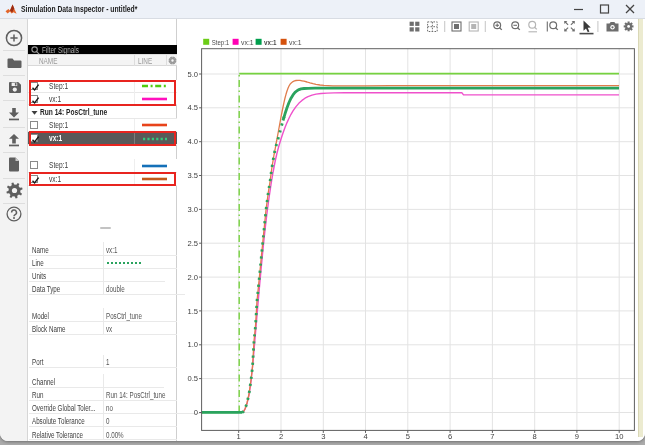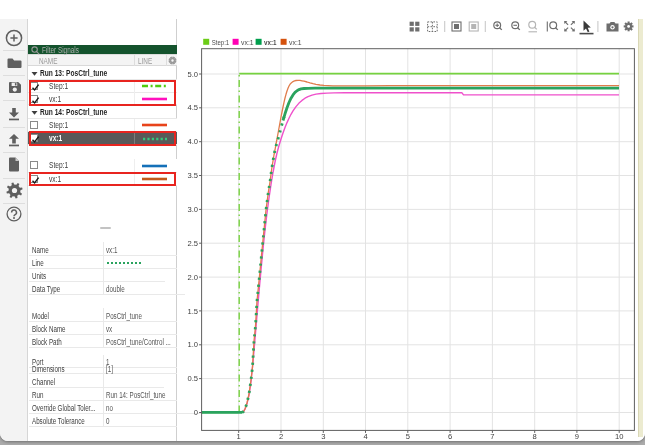--- a/index.html
+++ b/index.html
@@ -1,17 +1,32 @@
 <!DOCTYPE html>
 <html><head><meta charset="utf-8"><style>
 html,body{margin:0;padding:0}
 body{width:645px;height:445px;overflow:hidden;background:#ababab;font-family:"Liberation Sans",sans-serif;position:relative}
 *{box-sizing:border-box}
 </style></head><body>
 <div style="position:absolute;left:0;top:0;width:645px;height:441px;background:#fff;border-radius:0 0 8px 8px;overflow:hidden;box-shadow:0 1px 3px rgba(0,0,0,0.35)">
+<div style="position:absolute;left:0;top:0;width:645px;height:18.5px;background:#edf1f8;border-bottom:1px solid #d8dce3">
+      <div style="position:absolute;left:5px;top:4px">
+        <svg width="12" height="11" viewBox="0 0 12 11" style="display:block;">
+          <path d="M0.5 7.2 L3.4 5 L5 6.4 L7.6 0.6 L9.2 4.4 L11.6 9.8 L8.4 8.2 L6.6 9.6 L5 7.6 L2.6 9.4 Z" fill="#e2662c"></path>
+          <path d="M5 6.4 L7.6 0.6 L9.2 4.4 L7.2 8.6 Z" fill="#9b2d13"></path>
+        </svg>
+      </div>
+      <div style="position:absolute;left:21px;top:4px;font-size:9px;color:#1a1a1a;font-weight:bold;transform:scaleX(0.75);transform-origin:0 50%;white-space:nowrap">Simulation Data Inspector - untitled*</div>
+      <svg width="70" height="18" viewBox="0 0 70 18" style="position:absolute;left:567px;top:0">
+        <line x1="7" y1="9.5" x2="16" y2="9.5" stroke="#444" stroke-width="1.2"></line>
+        <rect x="33.5" y="5" width="8" height="8" fill="none" stroke="#444" stroke-width="1.2"></rect>
+        <line x1="59" y1="5" x2="67" y2="13" stroke="#444" stroke-width="1.2"></line>
+        <line x1="67" y1="5" x2="59" y2="13" stroke="#444" stroke-width="1.2"></line>
+      </svg>
+    </div>
 <div style="position:absolute;left:0;top:18.5px;width:28px;height:422.5px;background:#f3f3f3;border-right:1px solid #d6d6d6">
       <div style="position:absolute;left:5.0px;top:10.0px">
         <svg width="18" height="18" viewBox="0 0 18 18" style="display:block;">
           <circle cx="9" cy="9" r="7.6" fill="none" stroke="#5f5f5f" stroke-width="1.5"></circle>
           <line x1="5.4" y1="9" x2="12.6" y2="9" stroke="#5f5f5f" stroke-width="1.5"></line>
           <line x1="9" y1="5.4" x2="9" y2="12.6" stroke="#5f5f5f" stroke-width="1.5"></line>
         </svg>
       </div>
       <div style="position:absolute;left:6.5px;top:38.5px">
         <svg width="15" height="12" viewBox="0 0 15 12" style="display:block;">
@@ -61,21 +76,21 @@
       <div style="position:absolute;left:3px;top:56.0px;width:22px;height:1px;background:#dedede"></div>
       <div style="position:absolute;left:3px;top:81.8px;width:22px;height:1px;background:#dedede"></div>
       <div style="position:absolute;left:3px;top:108.2px;width:22px;height:1px;background:#dedede"></div>
       <div style="position:absolute;left:3px;top:133.0px;width:22px;height:1px;background:#dedede"></div>
       <div style="position:absolute;left:3px;top:159.0px;width:22px;height:1px;background:#dedede"></div>
       <div style="position:absolute;left:3px;top:184.8px;width:22px;height:1px;background:#dedede"></div>
     </div>
 <div style="position:absolute;left:177px;top:18.5px;width:468px;height:422.5px;background:#fff"></div>
 <div style="position:absolute;left:637.5px;top:19px;width:5.5px;height:418px;background:#ecebd0;border-left:1px solid #d9d7b6"></div>
 <div style="position:absolute;left:28px;top:18.5px;width:149px;height:422.5px;background:#fff;border-right:1px solid #cfcfcf">
-      <div style="position:absolute;left:0;top:26px;width:149px;height:10px;border-bottom:1px solid #ddd;background:#14532d">
+      <div style="position:absolute;left:0;top:26px;width:149px;height:10px;border-bottom:1px solid #ddd;background:#000000">
         <div style="position:absolute;left:2.5px;top:1px">
           <svg width="9" height="9" viewBox="0 0 9 9" style="display:block">
             <circle cx="3.6" cy="3.6" r="2.7" fill="none" stroke="#9a9a9a" stroke-width="1.1"></circle>
             <line x1="5.6" y1="5.6" x2="8.2" y2="8.2" stroke="#9a9a9a" stroke-width="1.1"></line>
           </svg>
         </div>
         <div style="position:absolute;left:14px;top:0.5px;font-size:8.5px;color:#b0b0b0;transform:scaleX(0.75);transform-origin:0 50%;white-space:nowrap">Filter Signals</div>
       </div>
       <div style="position:absolute;left:0;top:36px;width:149px;height:11.3px;background:#f4f4f4;border-bottom:1px solid #d9d9d9">
         <div style="position:absolute;left:11px;top:1.5px;font-size:8.5px;color:#9a9a9a;transform:scaleX(0.75);transform-origin:0 50%">NAME</div>
@@ -90,26 +105,20 @@
             <line x1="4.50" y1="4.50" x2="0.90" y2="6.00" stroke="#9a9a9a" stroke-width="2.42"></line>
             <line x1="4.50" y1="4.50" x2="0.89" y2="3.02" stroke="#9a9a9a" stroke-width="2.42"></line>
             <line x1="4.50" y1="4.50" x2="3.00" y2="0.90" stroke="#9a9a9a" stroke-width="2.42"></line>
             <line x1="4.50" y1="4.50" x2="5.98" y2="0.89" stroke="#9a9a9a" stroke-width="2.42"></line>
             <line x1="4.50" y1="4.50" x2="8.10" y2="3.00" stroke="#9a9a9a" stroke-width="2.42"></line>
             <circle cx="4.5" cy="4.5" r="2.6" fill="#9a9a9a"></circle>
             <circle cx="4.5" cy="4.5" r="1.17" fill="#f6f6f6"></circle>
           </svg>
         </div>
       </div>
-      <div style="position:absolute;left:0;top:47.3px;width:149px;height:14.2px;border-bottom:1px solid #e8e8e8">
-        <svg width="7" height="7" viewBox="0 0 7 7" style="display:block;position:absolute;left:3px;top:4.1px">
-          <path d="M0.5 2 h6 L3.5 5.8 Z" fill="#3d3d3d"></path>
-        </svg>
-        <div style="position:absolute;left:11.5px;top:1.9px;font-size:8.8px;font-weight:bold;color:#1f1f1f;white-space:nowrap;transform:scaleX(0.75);transform-origin:0 50%">Run 13: PosCtrl_tune</div>
-      </div>
       <div style="position:absolute;left:0;top:61.5px;width:149px;height:12.8px;background:#fff;border-bottom:1px solid #e8e8e8">
         <div style="position:absolute;left:2px;top:2.2px;width:8px;height:8px;background:#fff;border:1px solid #8a8a8a">
           <svg width="9" height="9" viewBox="0 0 9 9" style="display:block">
             <path d="M1.5 4.8 L3.6 7 L7.6 1.6" fill="none" stroke="#1a1a1a" stroke-width="1.4"></path>
           </svg>
         </div>
         <div style="position:absolute;left:21px;top:1.2px;font-size:8.8px;font-weight:normal;color:#3d3d3d;transform:scaleX(0.75);transform-origin:0 50%;white-space:nowrap">Step:1</div>
         <div style="position:absolute;left:106px;top:0;width:1px;height:12.8px;background:#eee"></div>
         <div style="position:absolute;left:114px;top:4.4px">
           <svg width="25" height="4" viewBox="0 0 25 4" style="display:block">
@@ -214,54 +223,49 @@
       <div style="position:absolute;left:1px;top:303.1px;width:148px;height:13.2px;border-bottom:1px solid #e9e9e9">
         <div style="position:absolute;left:3px;top:2.4px;font-size:8.3px;color:#3c3c3c;white-space:nowrap;width:94px;transform:scaleX(0.75);transform-origin:0 50%">Block Name</div>
         <div style="position:absolute;left:73.5px;top:0;width:1px;height:13.2px;background:#e9e9e9"></div>
         <div style="position:absolute;left:77px;top:2.4px;font-size:8.3px;color:#555;white-space:nowrap;width:95px;transform:scaleX(0.75);transform-origin:0 50%">vx</div>
       </div>
       <div style="position:absolute;left:1px;top:289.9px;width:148px;height:13.2px;border-bottom:1px solid #e9e9e9">
         <div style="position:absolute;left:3px;top:2.4px;font-size:8.3px;color:#3c3c3c;white-space:nowrap;width:94px;transform:scaleX(0.75);transform-origin:0 50%">Model</div>
         <div style="position:absolute;left:73.5px;top:0;width:1px;height:13.2px;background:#e9e9e9"></div>
         <div style="position:absolute;left:77px;top:2.4px;font-size:8.3px;color:#555;white-space:nowrap;width:95px;transform:scaleX(0.75);transform-origin:0 50%">PosCtrl_tune</div>
       </div>
-      <div style="position:absolute;left:1px;top:316.3px;width:148px;height:13.2px;border-bottom:1px solid #e9e9e9">
-        <div style="position:absolute;left:3px;top:2.4px;font-size:8.3px;color:#3c3c3c;white-space:nowrap;width:94px;transform:scaleX(0.75);transform-origin:0 50%">Block Path</div>
-        <div style="position:absolute;left:73.5px;top:0;width:1px;height:13.2px;background:#e9e9e9"></div>
-        <div style="position:absolute;left:77px;top:2.4px;font-size:8.3px;color:#555;white-space:nowrap;width:95px;transform:scaleX(0.75);transform-origin:0 50%">PosCtrl_tune/Control ...</div>
-      </div>
       <div style="position:absolute;left:1px;top:336px;width:148px;height:13.2px;border-bottom:1px solid #e9e9e9">
         <div style="position:absolute;left:3px;top:2.4px;font-size:8.3px;color:#3c3c3c;white-space:nowrap;width:94px;transform:scaleX(0.75);transform-origin:0 50%">Port</div>
         <div style="position:absolute;left:73.5px;top:0;width:1px;height:13.2px;background:#e9e9e9"></div>
         <div style="position:absolute;left:77px;top:2.4px;font-size:8.3px;color:#555;white-space:nowrap;width:95px;transform:scaleX(0.75);transform-origin:0 50%">1</div>
       </div>
-      <div style="position:absolute;left:1px;top:342.7px;width:148px;height:13.2px;border-bottom:1px solid #e9e9e9">
-        <div style="position:absolute;left:3px;top:2.4px;font-size:8.3px;color:#3c3c3c;white-space:nowrap;width:94px;transform:scaleX(0.75);transform-origin:0 50%">Dimensions</div>
-        <div style="position:absolute;left:73.5px;top:0;width:1px;height:13.2px;background:#e9e9e9"></div>
-        <div style="position:absolute;left:77px;top:2.4px;font-size:8.3px;color:#555;white-space:nowrap;width:95px;transform:scaleX(0.75);transform-origin:0 50%">[1]</div>
-      </div>
       <div style="position:absolute;left:1px;top:355.9px;width:135px;height:13.2px;border-bottom:1px solid #e9e9e9">
         <div style="position:absolute;left:3px;top:2.4px;font-size:8.3px;color:#3c3c3c;white-space:nowrap;width:94px;transform:scaleX(0.75);transform-origin:0 50%">Channel</div>
         <div style="position:absolute;left:73.5px;top:0;width:1px;height:13.2px;background:#e9e9e9"></div>
         <div style="position:absolute;left:77px;top:2.4px;font-size:8.3px;color:#555;white-space:nowrap;width:95px;transform:scaleX(0.75);transform-origin:0 50%"></div>
       </div>
       <div style="position:absolute;left:1px;top:369.1px;width:148px;height:13.2px;border-bottom:1px solid #e9e9e9">
         <div style="position:absolute;left:3px;top:2.4px;font-size:8.3px;color:#3c3c3c;white-space:nowrap;width:94px;transform:scaleX(0.75);transform-origin:0 50%">Run</div>
         <div style="position:absolute;left:73.5px;top:0;width:1px;height:13.2px;background:#e9e9e9"></div>
         <div style="position:absolute;left:77px;top:2.4px;font-size:8.3px;color:#555;white-space:nowrap;width:95px;transform:scaleX(0.75);transform-origin:0 50%">Run 14: PosCtrl_tune</div>
       </div>
       <div style="position:absolute;left:1px;top:382.3px;width:174px;height:13.2px;border-bottom:1px solid #e9e9e9">
         <div style="position:absolute;left:3px;top:2.4px;font-size:8.3px;color:#3c3c3c;white-space:nowrap;width:94px;transform:scaleX(0.75);transform-origin:0 50%">Override Global Toler...</div>
         <div style="position:absolute;left:73.5px;top:0;width:1px;height:13.2px;background:#e9e9e9"></div>
         <div style="position:absolute;left:77px;top:2.4px;font-size:8.3px;color:#555;white-space:nowrap;width:95px;transform:scaleX(0.75);transform-origin:0 50%">no</div>
       </div>
       <div style="position:absolute;left:1px;top:395.5px;width:148px;height:13.2px;border-bottom:1px solid #e9e9e9">
         <div style="position:absolute;left:3px;top:2.4px;font-size:8.3px;color:#3c3c3c;white-space:nowrap;width:94px;transform:scaleX(0.75);transform-origin:0 50%">Absolute Tolerance</div>
         <div style="position:absolute;left:73.5px;top:0;width:1px;height:13.2px;background:#e9e9e9"></div>
         <div style="position:absolute;left:77px;top:2.4px;font-size:8.3px;color:#555;white-space:nowrap;width:95px;transform:scaleX(0.75);transform-origin:0 50%">0</div>
+      </div>
+      <div style="position:absolute;left:1px;top:408.7px;width:148px;height:13.2px;border-bottom:1px solid #e9e9e9">
+        <div style="position:absolute;left:3px;top:2.4px;font-size:8.3px;color:#3c3c3c;white-space:nowrap;width:94px;transform:scaleX(0.75);transform-origin:0 50%">Relative Tolerance</div>
+        <div style="position:absolute;left:73.5px;top:0;width:1px;height:13.2px;background:#e9e9e9"></div>
+        <div style="position:absolute;left:77px;top:2.4px;font-size:8.3px;color:#555;white-space:nowrap;width:95px;transform:scaleX(0.75);transform-origin:0 50%">0.00%</div>
       </div>
     </div>
 </div>
 <svg style="position:absolute;left:0;top:0" width="645" height="445" viewBox="0 0 645 445">
     <g stroke="#e3e3e3" stroke-width="1">
       <line x1="238.7" y1="48.7" x2="238.7" y2="430.4"></line>
       <line x1="281.0" y1="48.7" x2="281.0" y2="430.4"></line>
       <line x1="323.3" y1="48.7" x2="323.3" y2="430.4"></line>
       <line x1="365.5" y1="48.7" x2="365.5" y2="430.4"></line>
       <line x1="407.8" y1="48.7" x2="407.8" y2="430.4"></line>

